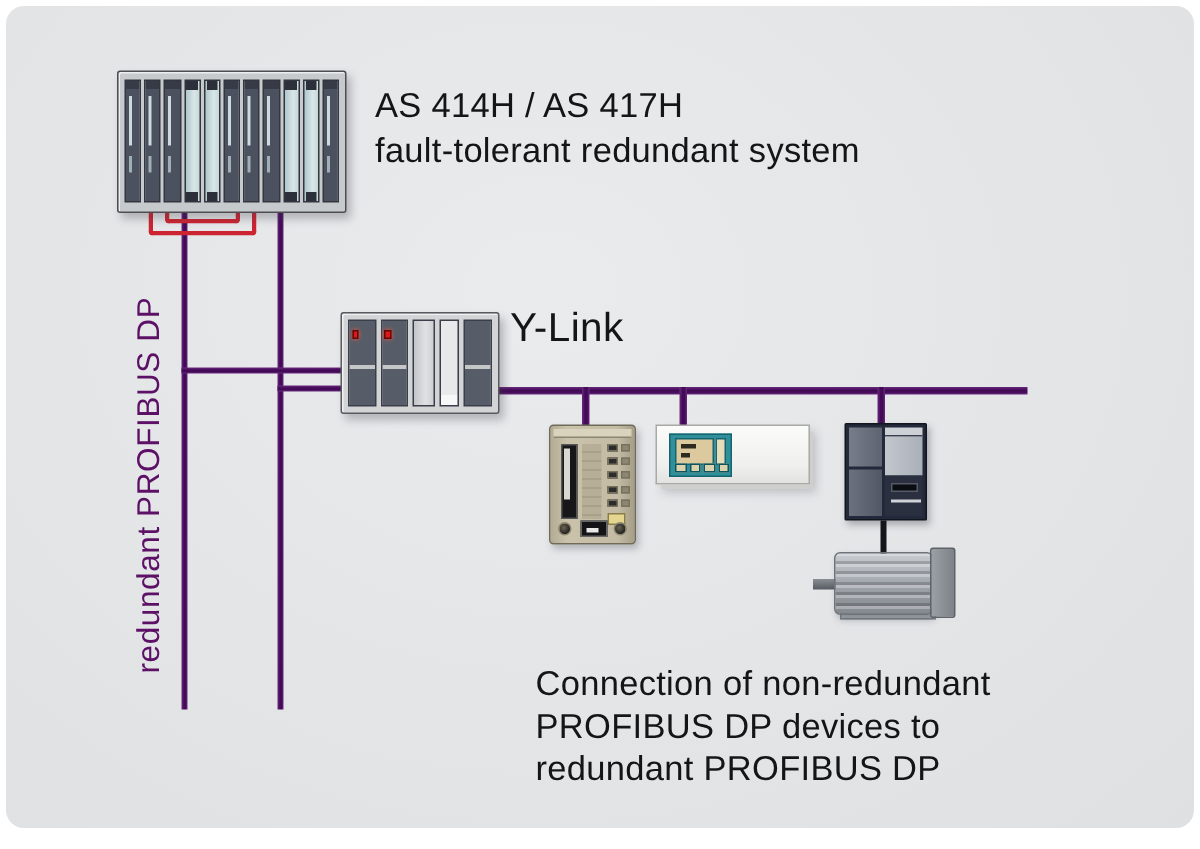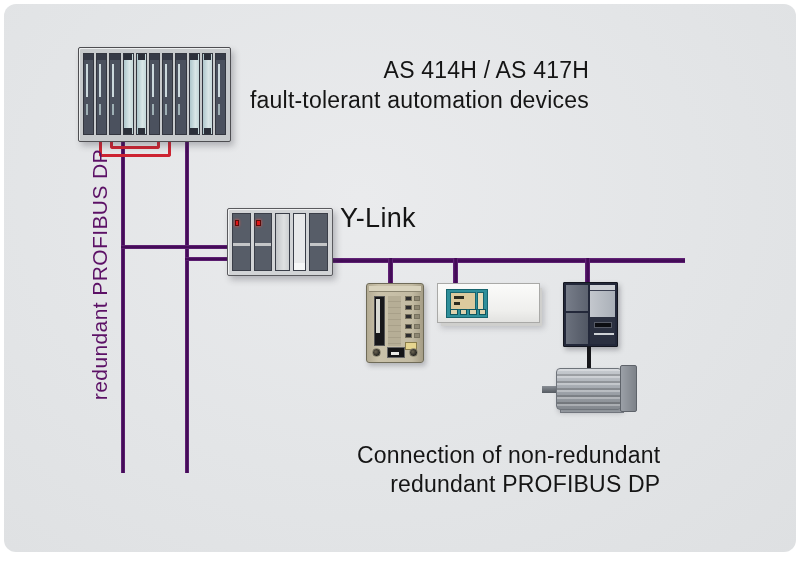--- a/index.html
+++ b/index.html
@@ -1,18 +1,18 @@
 <!DOCTYPE html>
 <html><head>
 <meta charset="utf-8">
 <style>
   * { margin:0; padding:0; box-sizing:border-box; }
   html,body { width:800px; height:566px; background:#ffffff; overflow:hidden;
               font-family:"Liberation Sans", sans-serif; }
-  .canvas { position:relative; width:800px; height:566px; background:#ffffff;text-align:right; }
+  .canvas { position:relative; width:800px; height:566px; background:#ffffff; }
   .bg-panel { position:absolute; left:4px; top:4px; width:792px; height:548px;
               border-radius:12px;
               background: radial-gradient(ellipse at 45% 35%, #eaebed 0%, #e3e5e7 55%, #dee0e2 100%); }
 
   
   .pline { position:absolute; background:linear-gradient(180deg,#6b2a80,#430b57 40%,#430b57 70%,#6b2a80); }
   .pline.vert { background:linear-gradient(90deg,#6b2a80,#430b57 40%,#430b57 70%,#6b2a80); }
   .v1 { left:121px; top:140px; width:4px;  height:333px; }
   .v2 { left:185px; top:140px; width:4px;  height:333px; }
   .hA { left:121px; top:245px; width:109px; height:4px; }
@@ -243,24 +243,25 @@
     </div>
   </div>
   <div class="motor-link"></div>
   <div class="motor-shaft"></div>
   <div class="motor-base"></div>
   <div class="motor-body"></div>
   <div class="motor-cap"></div>
 
   <div class="lbl title">
     <div>AS 414H / AS 417H</div>
-    <div>fault-tolerant automation devices</div>
+    <div>fault-tolerant redundant system</div>
   </div>
 
   <div class="lbl ylink-label">Y-Link</div>
 
   <div class="vlabel">redundant PROFIBUS DP</div>
 
   <div class="lbl caption">
     <div>Connection of non-redundant</div>
+    <div>PROFIBUS DP devices to</div>
     <div>redundant PROFIBUS DP</div>
   </div>
 </div>
 
 </body></html>

